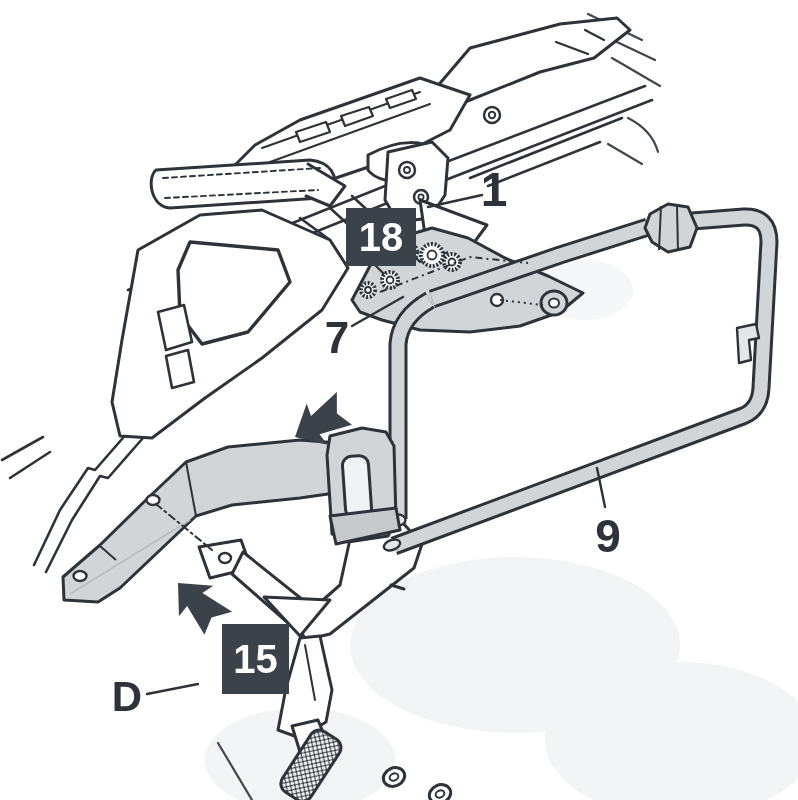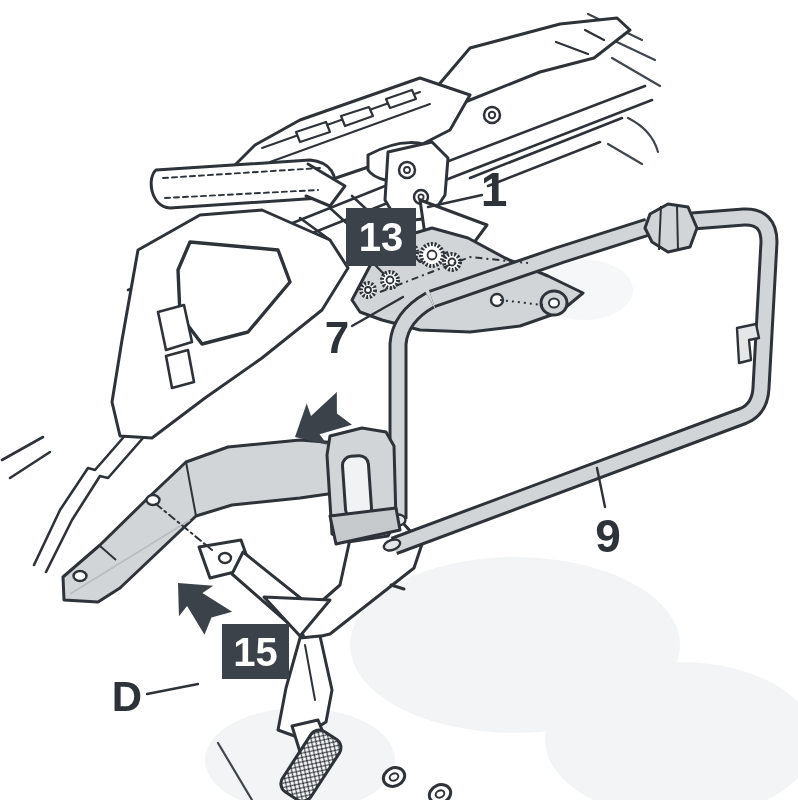--- a/index.html
+++ b/index.html
@@ -190,23 +190,23 @@
   </g>
 
   <g fill="#3b424a" stroke="none">
     <path transform="translate(295,437) rotate(-28)" d="M0,0 L26,-24 L24,-11 L58,-20 L48,-1 L56,16 L23,9 L25,22 Z"></path>
     <path transform="translate(178,583) rotate(47)" d="M0,0 L26,-24 L24,-11 L58,-20 L48,-1 L56,16 L23,9 L25,22 Z"></path>
   </g>
 </svg>
 
 <div class="callout" style="left:494px; top:190px; font-size:48px;">1</div>
 
-<div class="callout-box" style="left:346px; top:208px; width:70px; height:58px; font-size:40px;">13</div>
+<div class="callout-box" style="left:346px; top:208px; width:70px; height:58px; font-size:40px;">18</div>
 
 <div class="callout" style="left:337px; top:338px; font-size:44px;">7</div>
 
 <div class="callout" style="left:608px; top:536px; font-size:46px;">9</div>
 
-<div class="callout-box" style="left:222px; top:624px; width:67px; height:55px; font-size:40px;">15</div>
+<div class="callout-box" style="left:222px; top:624px; width:67px; height:70px; font-size:40px;">15</div>
 
 <div class="callout" style="left:127px; top:697px; font-size:42px;">D</div>
 
 </div>
 
 </body></html>

